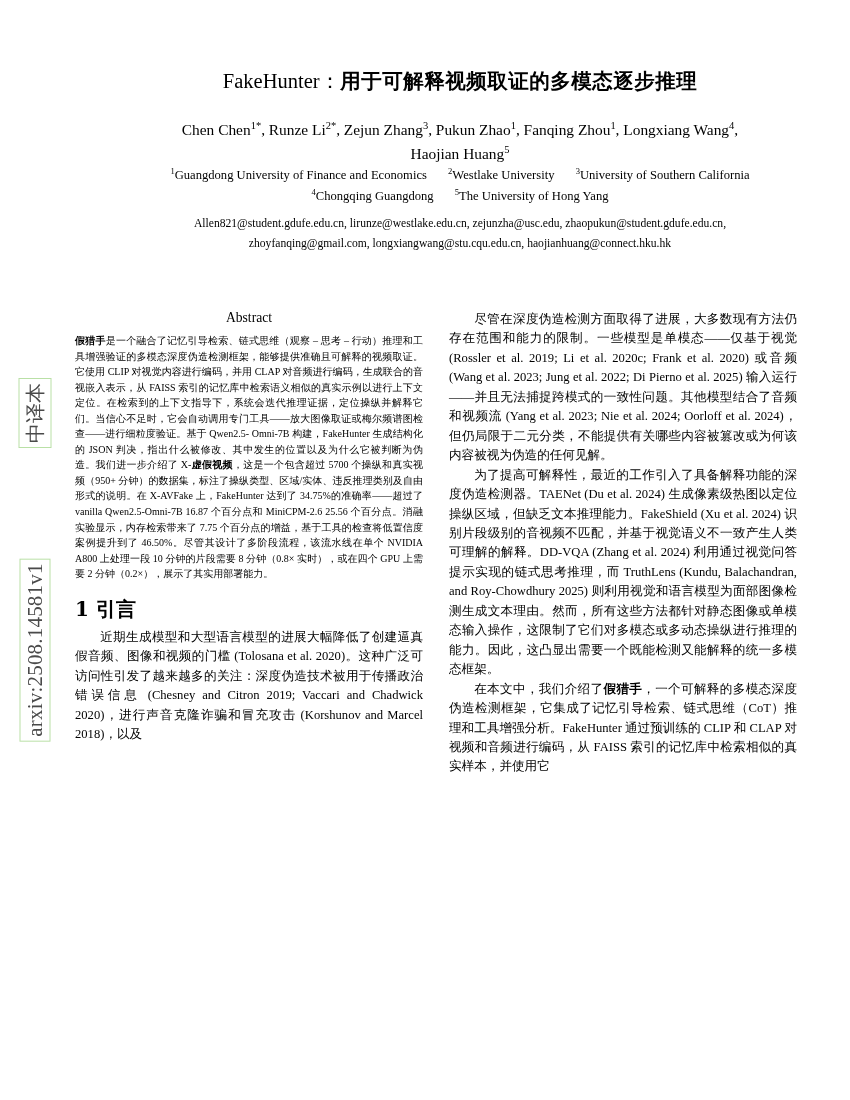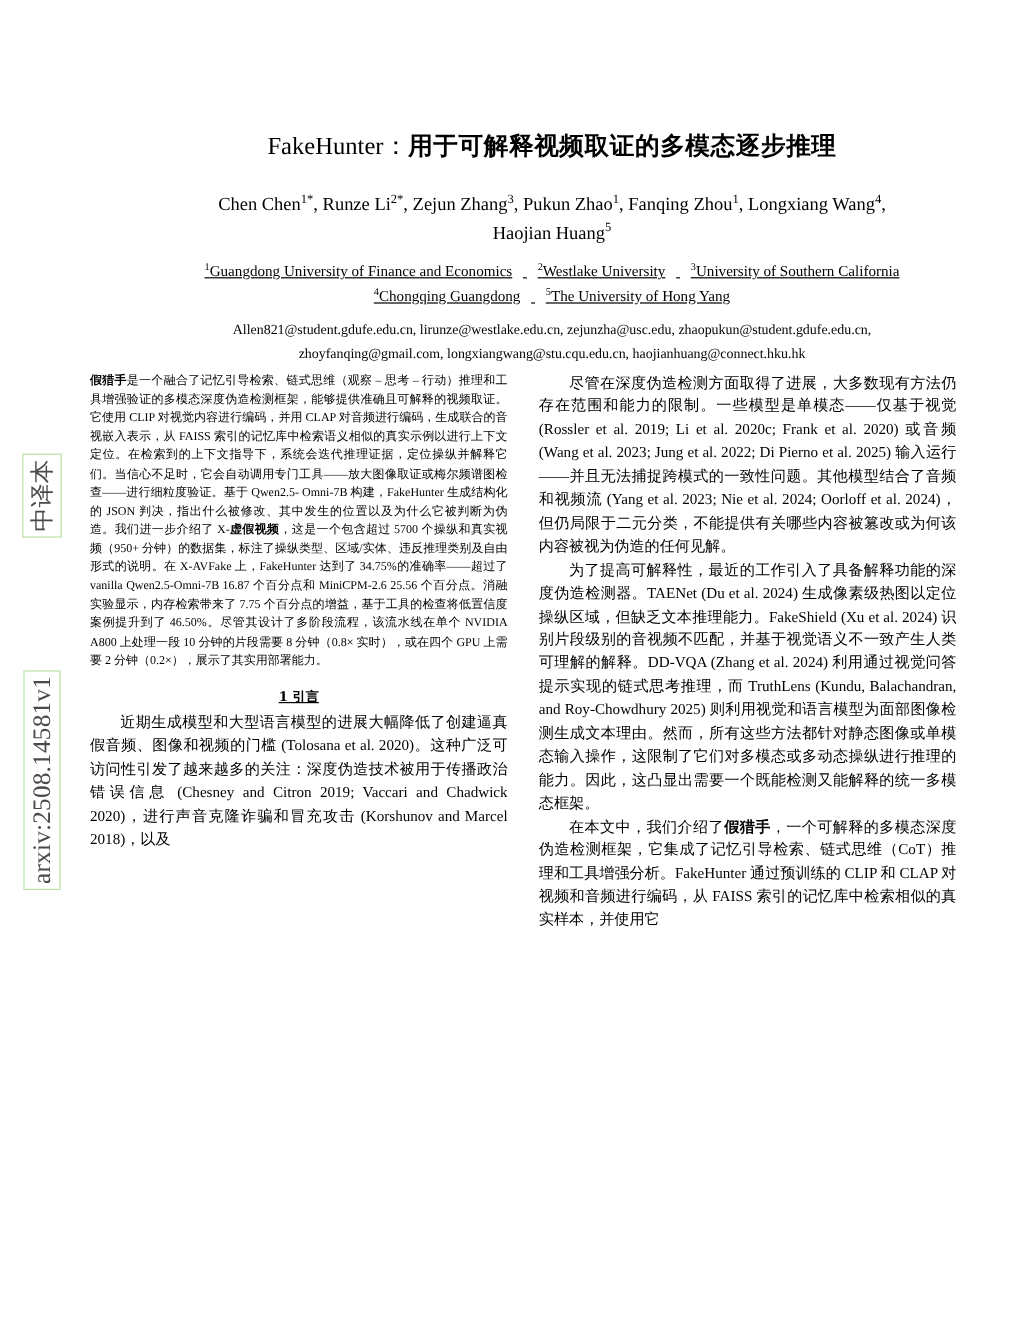--- a/index.html
+++ b/index.html
@@ -52,21 +52,21 @@
   #page {
     position: absolute;
     left: 70px;
     top: 0;
     width: 780px;
     height: 1100px;
   }
 
   
   #title-block {
-    padding-top: 108px;
+    padding-top: 68px;
     text-align: center;
   }
   #paper-title {
     font-size: 20.5px;
     line-height: 1.3;
     margin: 0 auto;
     width: 640px;
   }
   #paper-title .zh-title {
     font-weight: bold;
@@ -75,24 +75,22 @@
   }
   #author-line {
     margin-top: 23px;
     font-size: 15.4px;
     line-height: 1.55;
     width: 700px;
     margin-left: auto;
     margin-right: auto;
   }
   #affiliation-block {
-    margin-top: 10px;
     font-size: 12.6px;
     line-height: 1.62;
-    text-decoration: underline;
   }
   .affil-row { display: block; }
   .affil-item { margin: 0 9px; }
   #email-block {
     margin-top: 8px;
     font-size: 11.6px;
     line-height: 1.72;
   }
   sup { font-size: 0.68em; vertical-align: super; line-height: 0; }
 
@@ -113,26 +111,24 @@
   #col-left { margin-left: 5px; }
   #col-right { margin-left: 0px; }
 
   .sec-head {
     text-align: center;
     font-size: 13.6px;
     margin: 0 0 7px 0;
     font-weight: normal;
   }
   .sec-head-num {
-    text-align: center;
-    font-size: 11px;
+    font-size: 20px;
     font-weight: bold;
     margin: 14px 0 5px 0;
     font-family: "DejaVu Serif", "Liberation Serif", serif;
-    text-decoration: underline;
   }
   p.body {
     margin: 0 0 0 0;
     font-size: 12.6px;
     line-height: 1.545;
     text-align: justify;
     text-justify: inter-character;
     font-family: "Liberation Serif", "DejaVu Serif", serif;
     hyphens: auto;
   }
@@ -183,20 +179,21 @@
 
     <div id="email-block">
       <div>Allen821@student.gdufe.edu.cn,  lirunze@westlake.edu.cn,  zejunzha@usc.edu,  zhaopukun@student.gdufe.edu.cn,</div>
       <div>zhoyfanqing@gmail.com,  longxiangwang@stu.cqu.edu.cn,  haojianhuang@connect.hku.hk</div>
     </div>
   </div>
 
   <div id="columns">
 
     <div class="col" id="col-left">
+      <div class="sec-head">Abstract</div>
       <p class="body abstract-body"><b>假猎手</b><span>是一个融合了记忆引导检索、链式思维（观察 – 思考 – 行动）推理和工具增强验证的多模态深度伪造检测框架，能够提供准确且可解释的视频取证。它使用 CLIP 对视觉内容进行编码，并用 CLAP 对音频进行编码，生成联合的音视嵌入表示，从 FAISS 索引的记忆库中检索语义相似的真实示例以进行上下文定位。在检索到的上下文指导下，系统会迭代推理证据，定位操纵并解释它们。当信心不足时，它会自动调用专门工具——放大图像取证或梅尔频谱图检查——进行细粒度验证。基于 Qwen2.5- Omni-7B 构建，FakeHunter 生成结构化的 JSON 判决，指出什么被修改、其中发生的位置以及为什么它被判断为伪造。我们进一步介绍了 X-</span><b>虚假视频</b><span>，这是一个包含超过 5700 个操纵和真实视频（950+ 分钟）的数据集，标注了操纵类型、区域/实体、违反推理类别及自由形式的说明。在 X-AVFake 上，FakeHunter 达到了 34.75%的准确率——超过了 vanilla Qwen2.5-Omni-7B 16.87 个百分点和 MiniCPM-2.6 25.56 个百分点。消融实验显示，内存检索带来了 7.75 个百分点的增益，基于工具的检查将低置信度案例提升到了 46.50%。尽管其设计了多阶段流程，该流水线在单个 NVIDIA A800 上处理一段 10 分钟的片段需要 8 分钟（0.8× 实时），或在四个 GPU 上需要 2 分钟（0.2×），展示了其实用部署能力。</span></p>
 
       <div class="sec-head-num">1 引言</div>
       <p class="body indent">近期生成模型和大型语言模型的进展大幅降低了创建逼真假音频、图像和视频的门槛 (Tolosana et al. 2020)。这种广泛可访问性引发了越来越多的关注：深度伪造技术被用于传播政治错误信息 (Chesney and Citron 2019; Vaccari and Chadwick 2020)，进行声音克隆诈骗和冒充攻击 (Korshunov and Marcel 2018)，以及</p>
 
     </div>
 
     <div class="col" id="col-right">
       <p class="body indent">尽管在深度伪造检测方面取得了进展，大多数现有方法仍存在范围和能力的限制。一些模型是单模态——仅基于视觉 (Rossler et al. 2019; Li et al. 2020c; Frank et al. 2020) 或音频 (Wang et al. 2023; Jung et al. 2022; Di Pierno et al. 2025) 输入运行——并且无法捕捉跨模式的一致性问题。其他模型结合了音频和视频流 (Yang et al. 2023; Nie et al. 2024; Oorloff et al. 2024)，但仍局限于二元分类，不能提供有关哪些内容被篡改或为何该内容被视为伪造的任何见解。</p>
       <p class="body indent">为了提高可解释性，最近的工作引入了具备解释功能的深度伪造检测器。TAENet (Du et al. 2024) 生成像素级热图以定位操纵区域，但缺乏文本推理能力。FakeShield (Xu et al. 2024) 识别片段级别的音视频不匹配，并基于视觉语义不一致产生人类可理解的解释。DD-VQA (Zhang et al. 2024) 利用通过视觉问答提示实现的链式思考推理，而 TruthLens (Kundu, Balachandran, and Roy-Chowdhury 2025) 则利用视觉和语言模型为面部图像检测生成文本理由。然而，所有这些方法都针对静态图像或单模态输入操作，这限制了它们对多模态或多动态操纵进行推理的能力。因此，这凸显出需要一个既能检测又能解释的统一多模态框架。</p>

